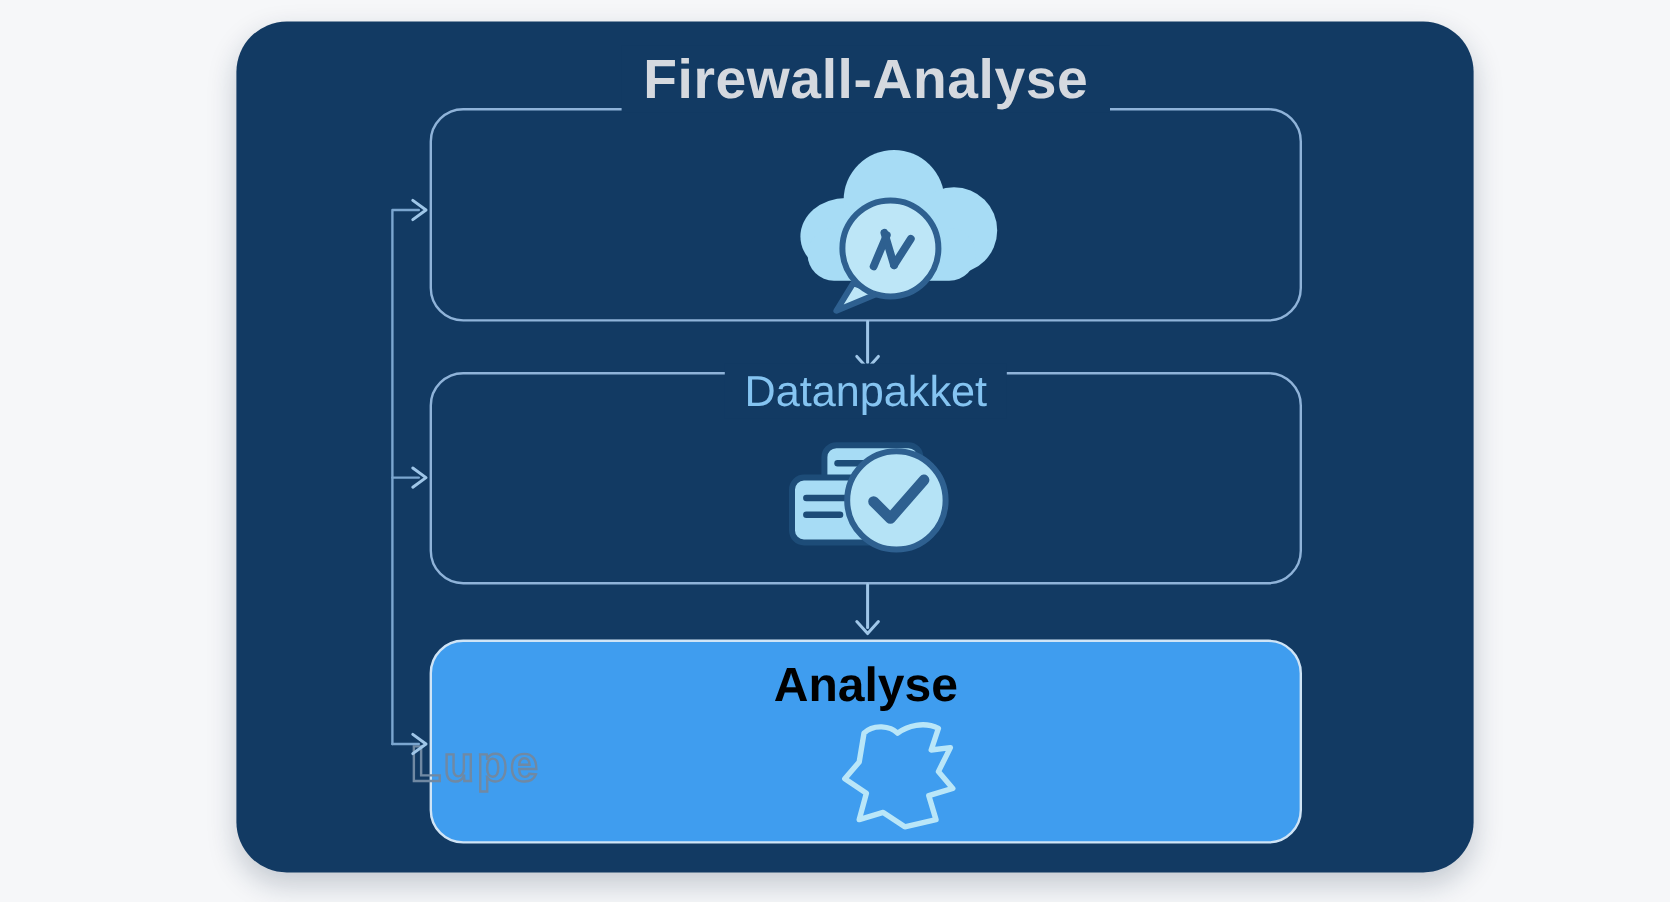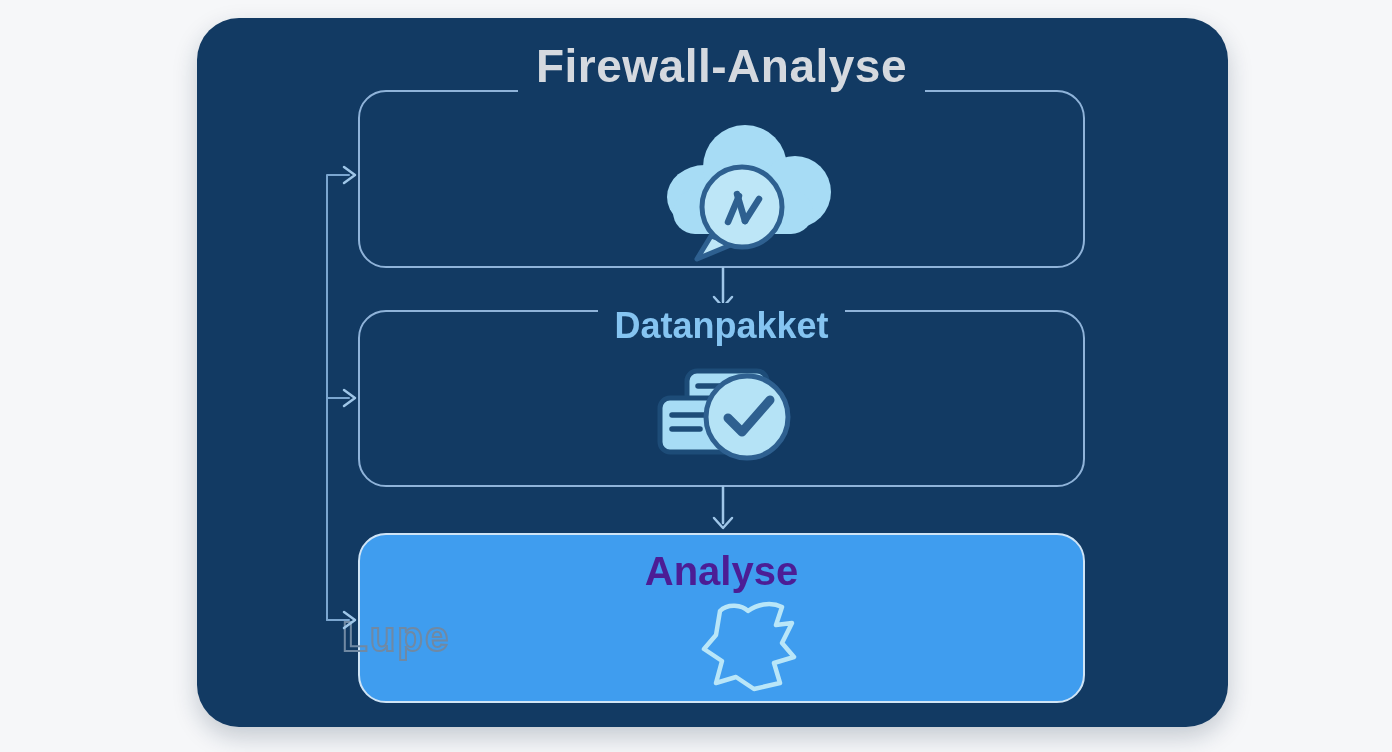--- a/index.html
+++ b/index.html
@@ -68,31 +68,31 @@
     z-index: 4;
     line-height: 46px;
     pointer-events: none;
   }
   .label-packet { top: 285px; }
   .label-packet span {
     display: inline-block;
     background: #123a63;
     padding: 0 16px;
     font-size: 36px;
-    font-weight: bold;
+    font-weight: normal;
     color: #85c4f1;
   }
   .analyse-title {
     position: absolute;
     left: 0; top: 14px;
     width: 100%;
     text-align: center;
     font-size: 40px;
     font-weight: bold;
-    color: #4c1d95;
+    color: #000000;
   }
   .analyse-sub {
     position: absolute;
     left: 0; top: 78px;
     width: 100%;
     text-align: left;
     transform: translateX(-18px);
     font-size: 42px;
     font-weight: bold;
     letter-spacing: 2px;

